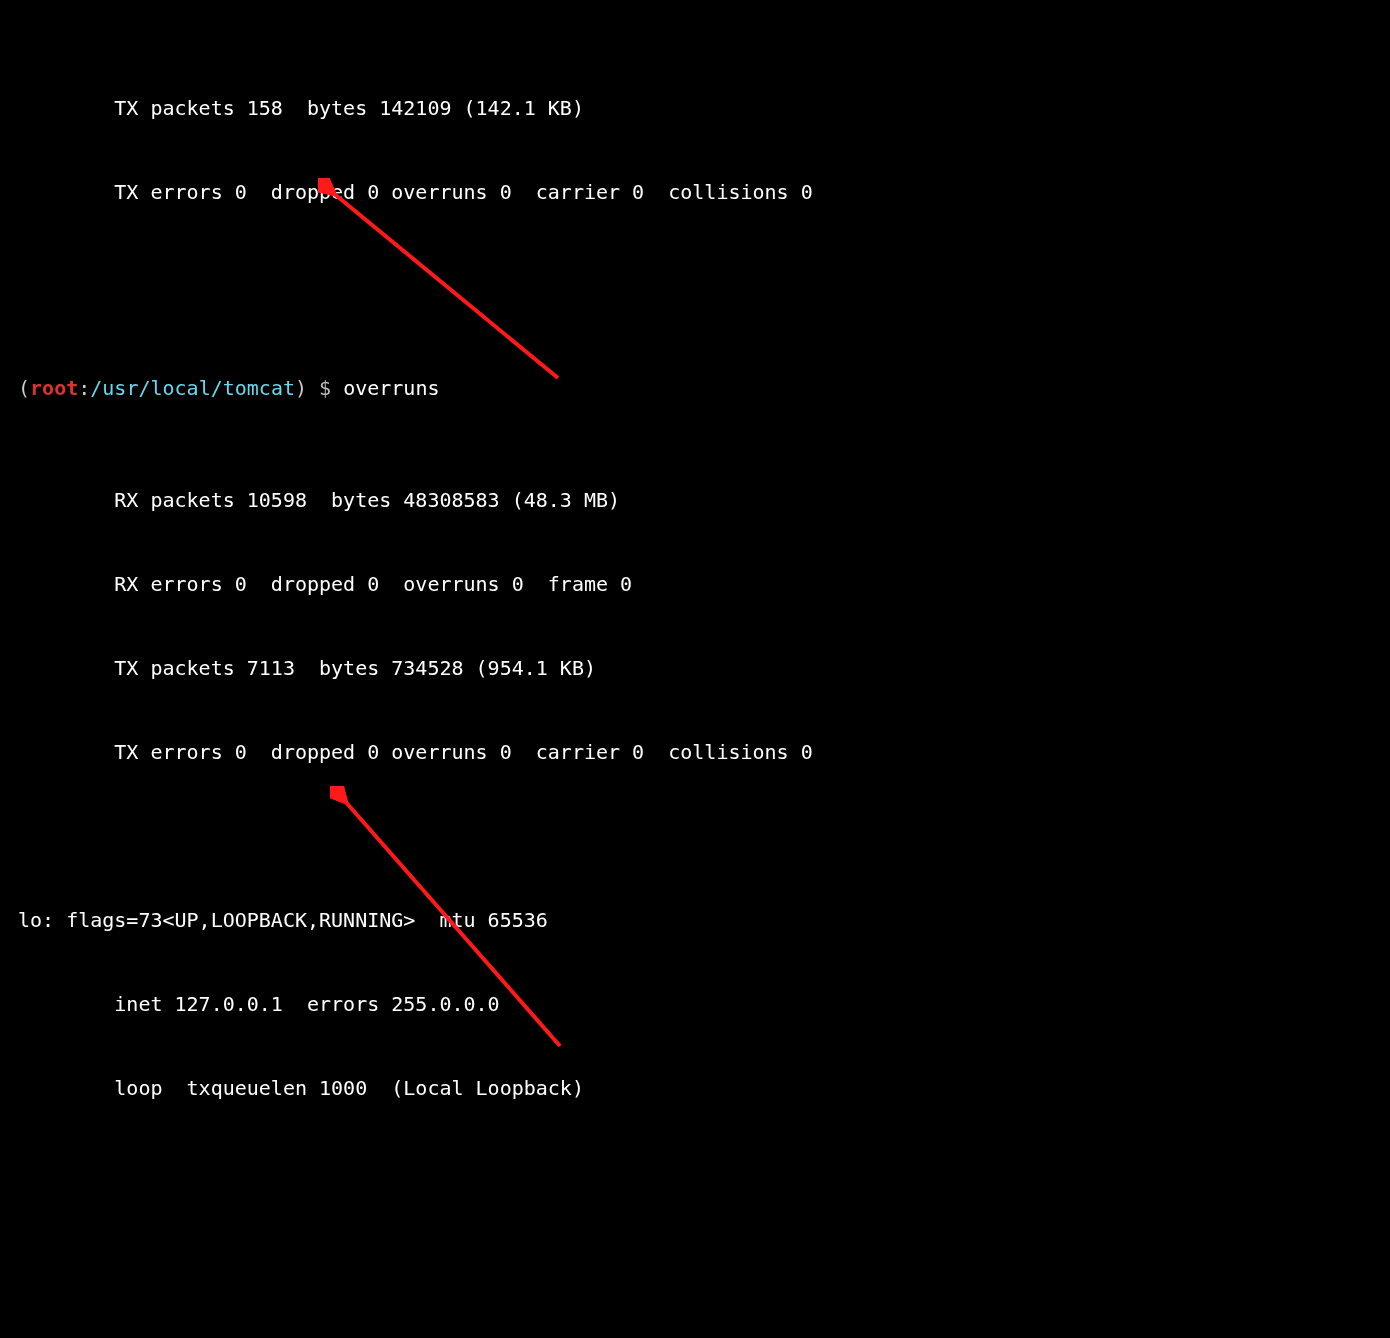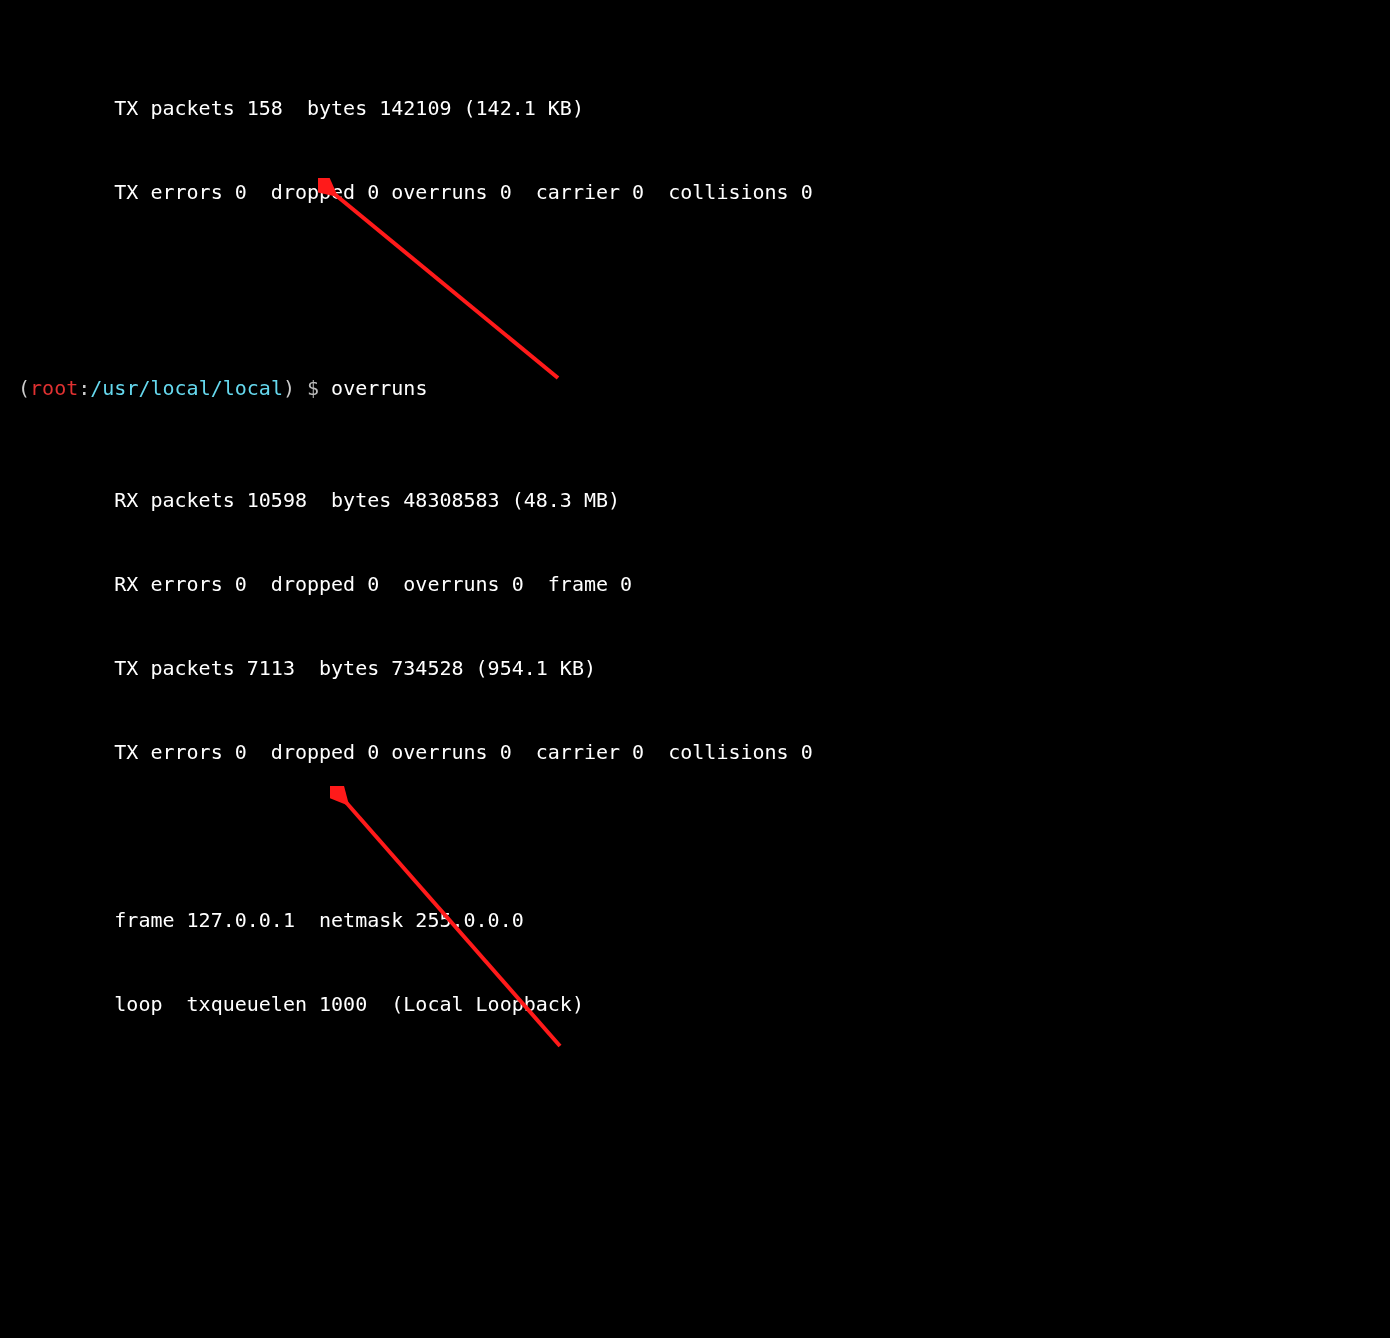--- a/index.html
+++ b/index.html
@@ -1,41 +1,42 @@
 <!DOCTYPE html>
 <html><head>
 <meta charset="utf-8">
 <style>
   html,body{margin:0;padding:0;background:#000;color:#fff;font-family:Consolas,"Lucida Console",Menlo,monospace;font-size:20px;line-height:28px;width:1390px}
   .term{padding:10px 18px 18px;white-space:pre;position:relative}
   .line{white-space:pre}
   .p-open,.p-close{color:#ccc}
-  .root{color:#e03131;font-weight:400}
+  .root{color:#e03131;font-weight:700}
   .path{color:#66d9ef}
   .dollar{color:#bbb}
   .blank{height:28px}
   .arrow{position:absolute;pointer-events:none}
 </style>
 </head>
 <body>
 
 <div class="term">
 
   <div class="line">        TX packets 158  bytes 142109 (142.1 KB)</div>
   <div class="line">        TX errors 0  dropped 0 overruns 0  carrier 0  collisions 0</div>
   <div class="blank"></div>
 
-  <div class="line"><span class="p-open">(</span><span class="root">root</span><span class="p-open">:</span><span class="path">/usr/local/local</span><span class="p-close">)</span><span class="dollar"> $ </span><span>overruns</span></div>
+  <div class="line"><span class="p-open">(</span><span class="root">root</span><span class="p-open">:</span><span class="path">/usr/local/tomcat</span><span class="p-close">)</span><span class="dollar"> $ </span><span>overruns</span></div>
 
   <div class="line">        RX packets 10598  bytes 48308583 (48.3 MB)</div>
   <div class="line">        RX errors 0  dropped 0  overruns 0  frame 0</div>
   <div class="line">        TX packets 7113  bytes 734528 (954.1 KB)</div>
   <div class="line">        TX errors 0  dropped 0 overruns 0  carrier 0  collisions 0</div>
   <div class="blank"></div>
-  <div class="line">        frame 127.0.0.1  netmask 255.0.0.0</div>
+  <div class="line">lo: flags=73&lt;UP,LOOPBACK,RUNNING&gt;  mtu 65536</div>
+  <div class="line">        inet 127.0.0.1  errors 255.0.0.0</div>
   <div class="line">        loop  txqueuelen 1000  (Local Loopback)</div>
   
   
   
   
   
 
   
 
   

